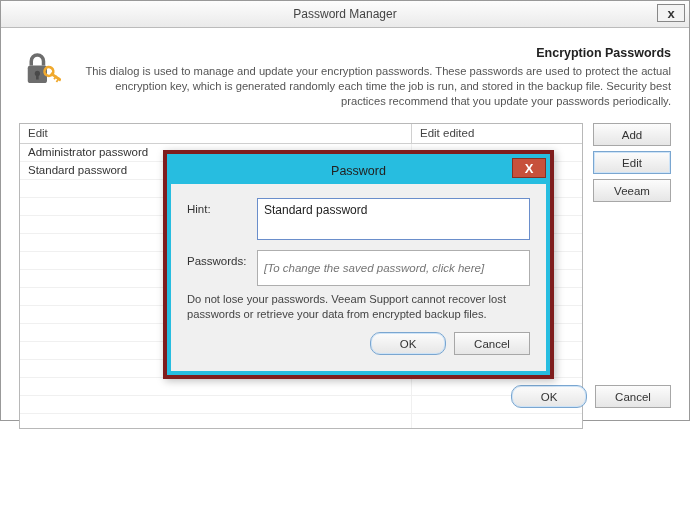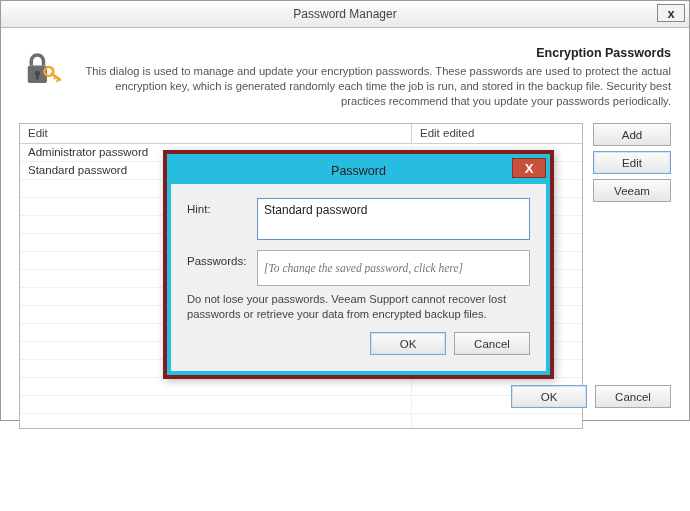--- a/index.html
+++ b/index.html
@@ -148,33 +148,34 @@
     font-family:inherit;
   }
   .pw-pass-input {
     flex:1;
     border:1px solid #aeaeae;
     background:#fff;
     height:22px;
     padding:17px 6px;
     font-style:italic;
     font-size:11.5px; color:#777;
-    font-family:Liberation Serif, serif;
+    font-family:Liberation Sans, sans-serif;
   }
   .pw-warning {
     font-size:11.2px; color:#444; line-height:1.35;
     margin:6px 0 10px 0;
   }
   .pw-footer {
     display:flex; justify-content:flex-end; gap:8px;
   }
   .pw-footer .btn { width:76px; }
   .btn.primary {
     border-color:#7aa6d0;
     box-shadow: 0 0 0 1px #cde3f7 inset;
+    border-radius: 10px;
   }
 </style>
 </head>
 <body>
 
 <div class="pm-window">
 
   <div class="pm-titlebar">
     <span class="pm-title">Password Manager</span>
     <div class="pm-close">

